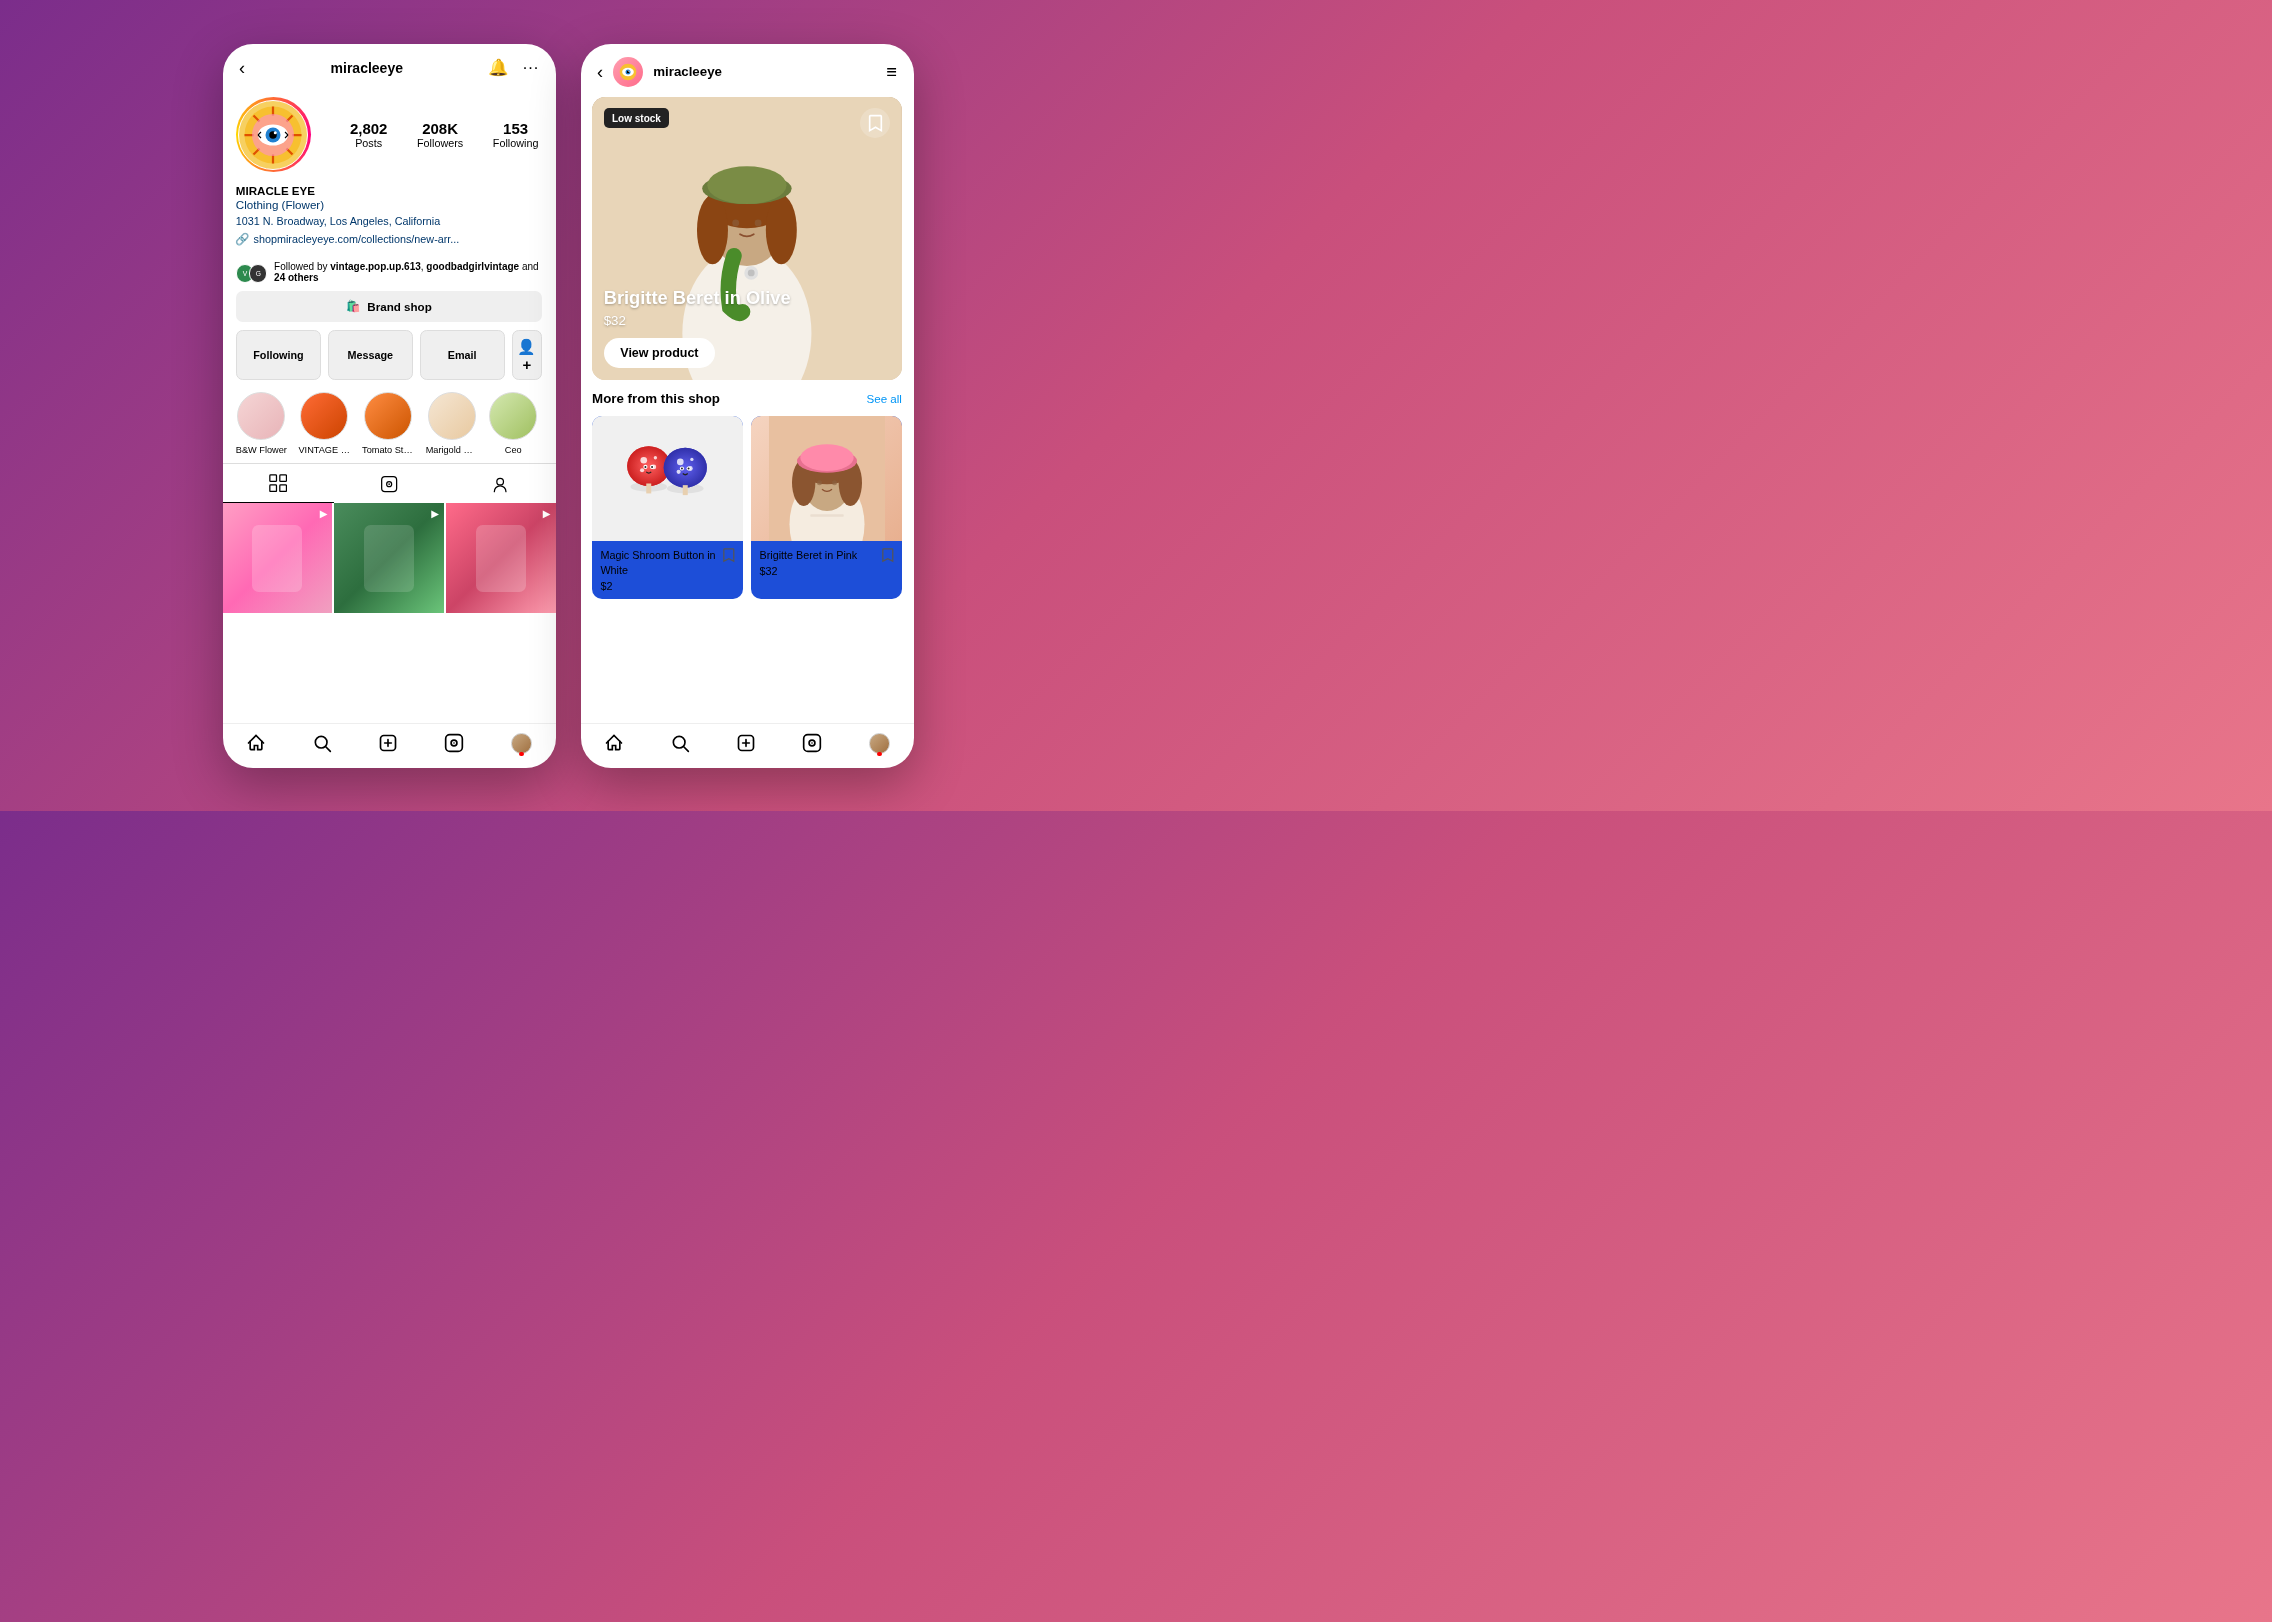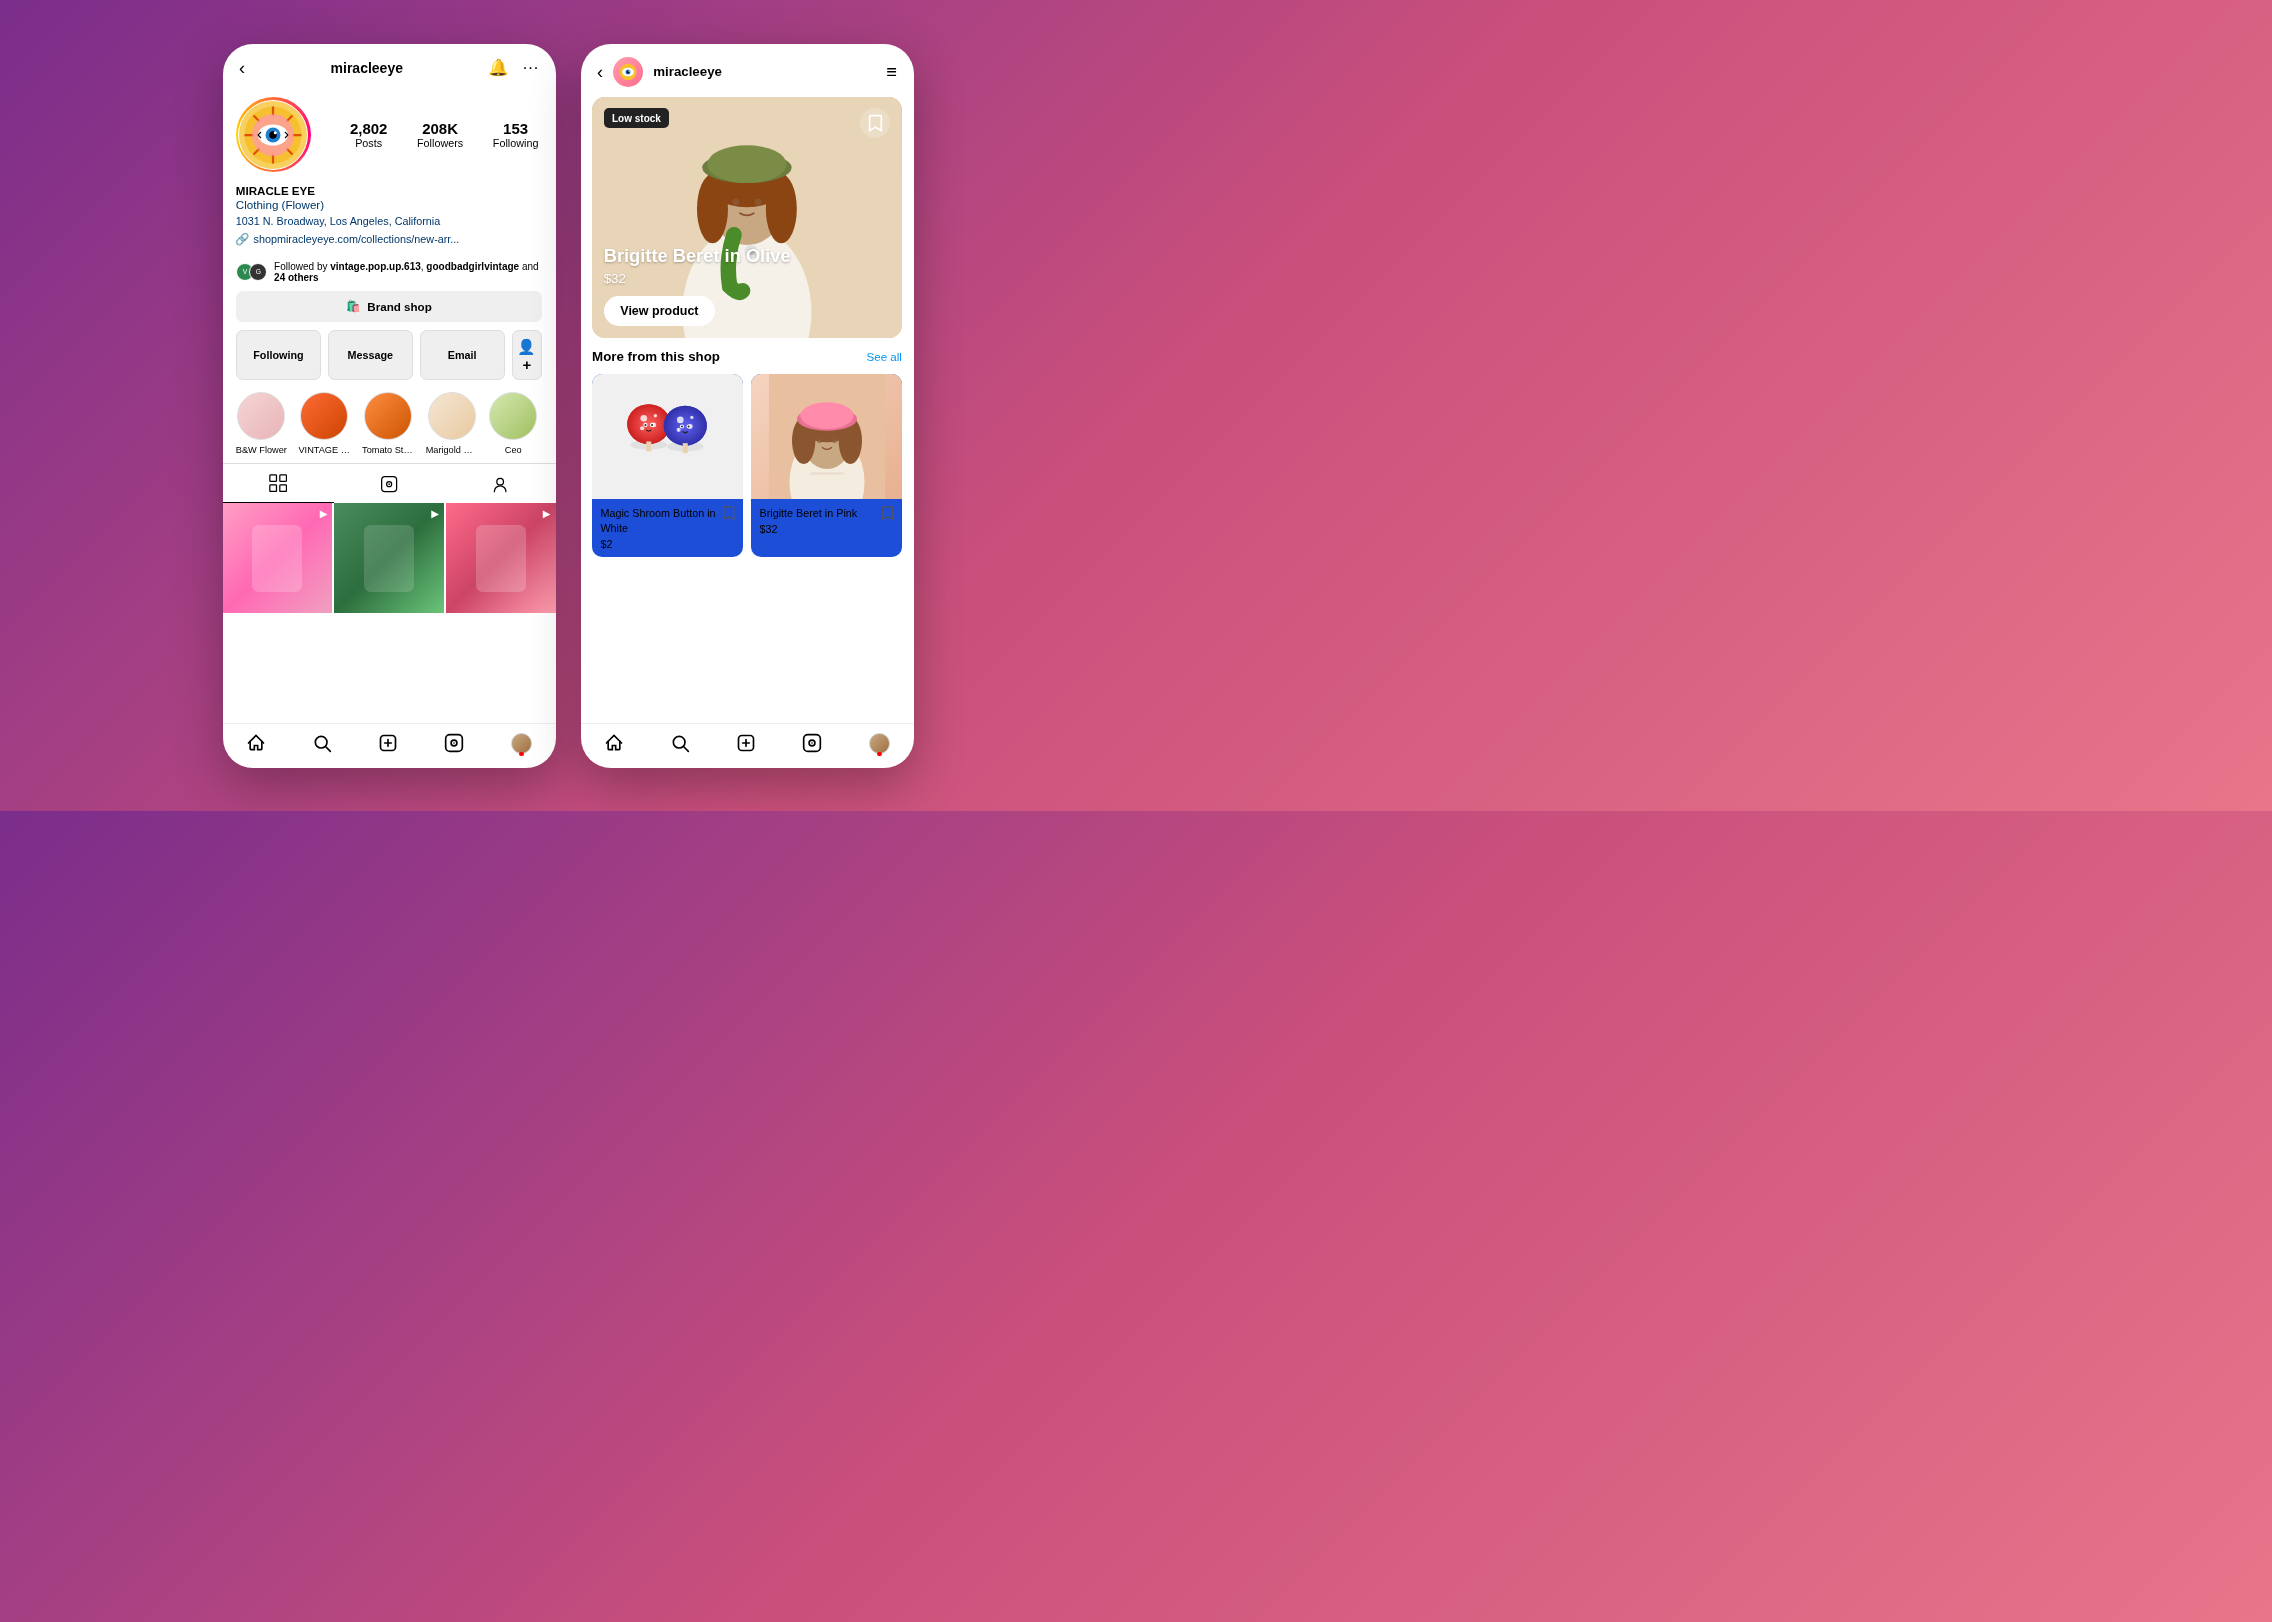--- a/index.html
+++ b/index.html
@@ -159,21 +159,21 @@
       display: flex;
       align-items: center;
       gap: 3.3px;
       margin-top: 5px;
       font-size: 10.8px;
       color: #00376b;
     }
 
     .profile-followers-by {
       display: flex;
-      align-items: center;
+      align-items: flex-end;
       gap: 6.7px;
       margin-top: 6.7px;
       margin-bottom: 8.3px;
     }
 
     .followers-avatars {
       display: flex;
     }
 
     .followers-avatars .mini-avatar {
@@ -394,21 +394,21 @@
       font-size: 18.3px;
       color: #000;
       cursor: pointer;
     }
 
     .featured-product {
       position: relative;
       margin: 0 11.6px 11.6px;
       border-radius: 13.3px;
       overflow: hidden;
-      height: 241px;
+      height: 283px;
       background: linear-gradient(160deg, #e8d5c0 0%, #f5ede0 40%, #d4c4b0 100%);
     }
 
     .model-figure {
       width: 100%;
       height: 100%;
       background: linear-gradient(180deg, #c8b090 0%, #e0c8a8 30%, #f0e0c8 60%, #e8d0b0 100%);
       position: relative;
       overflow: hidden;
     }

